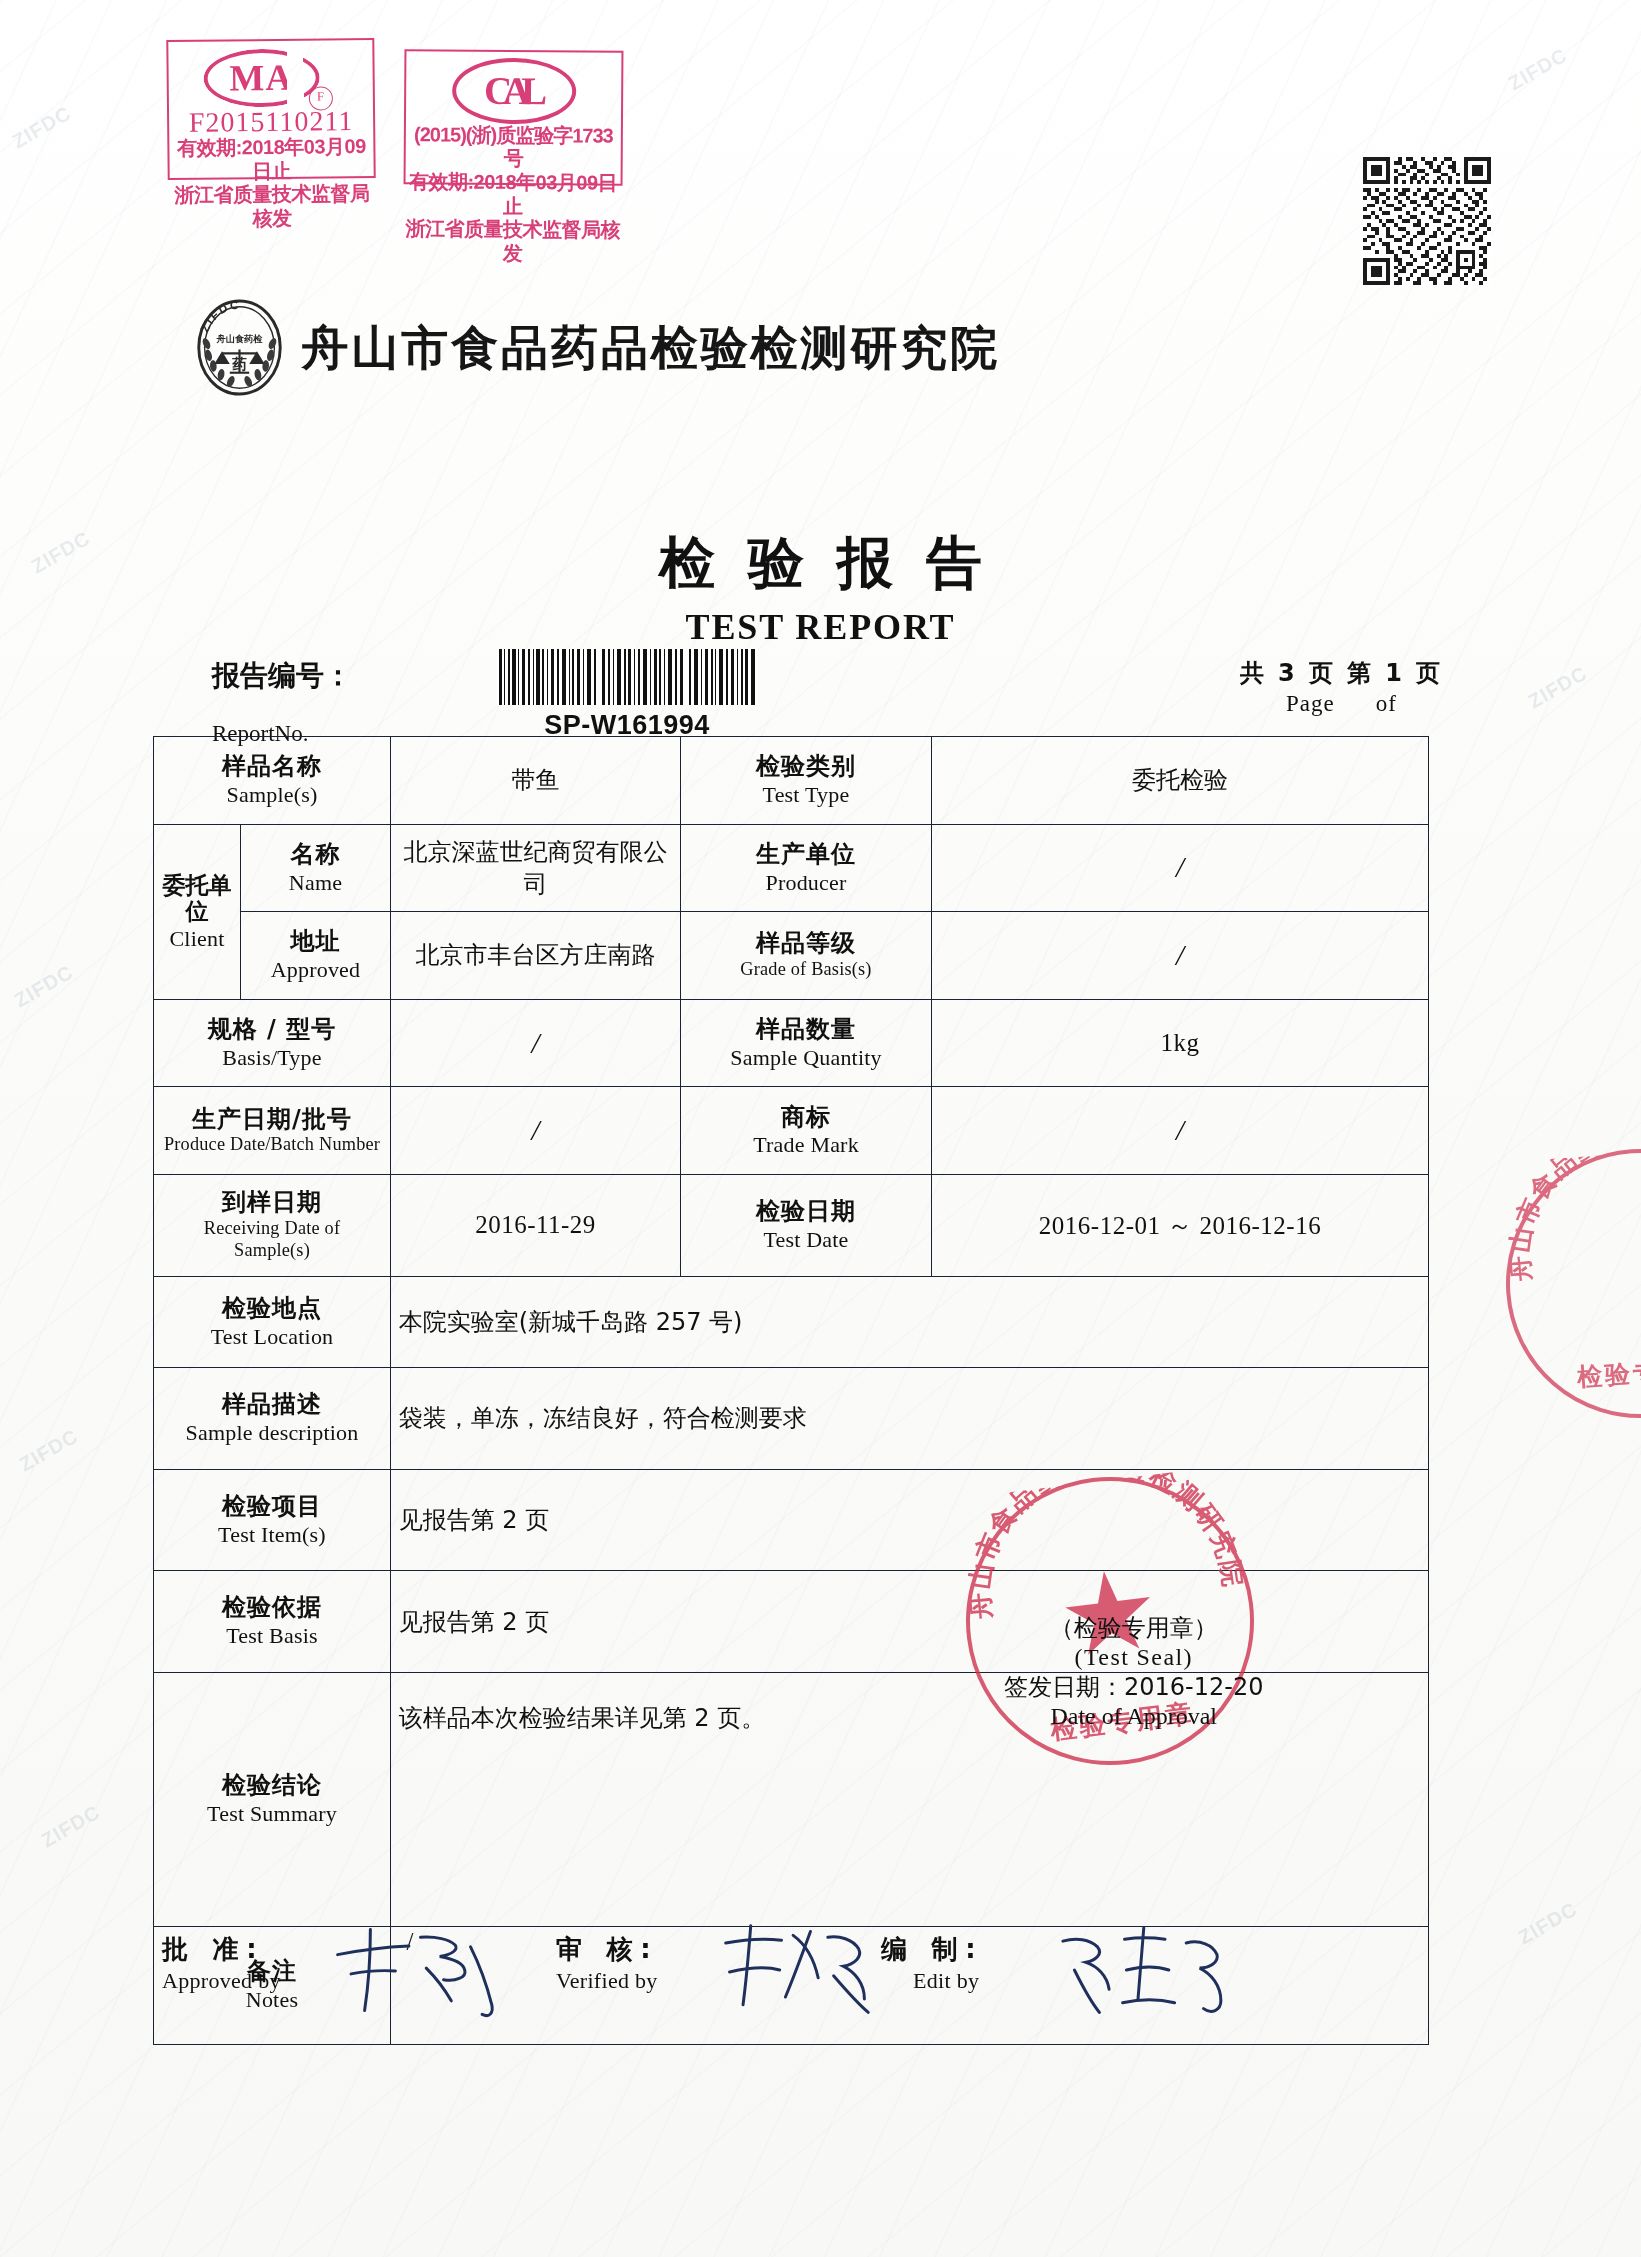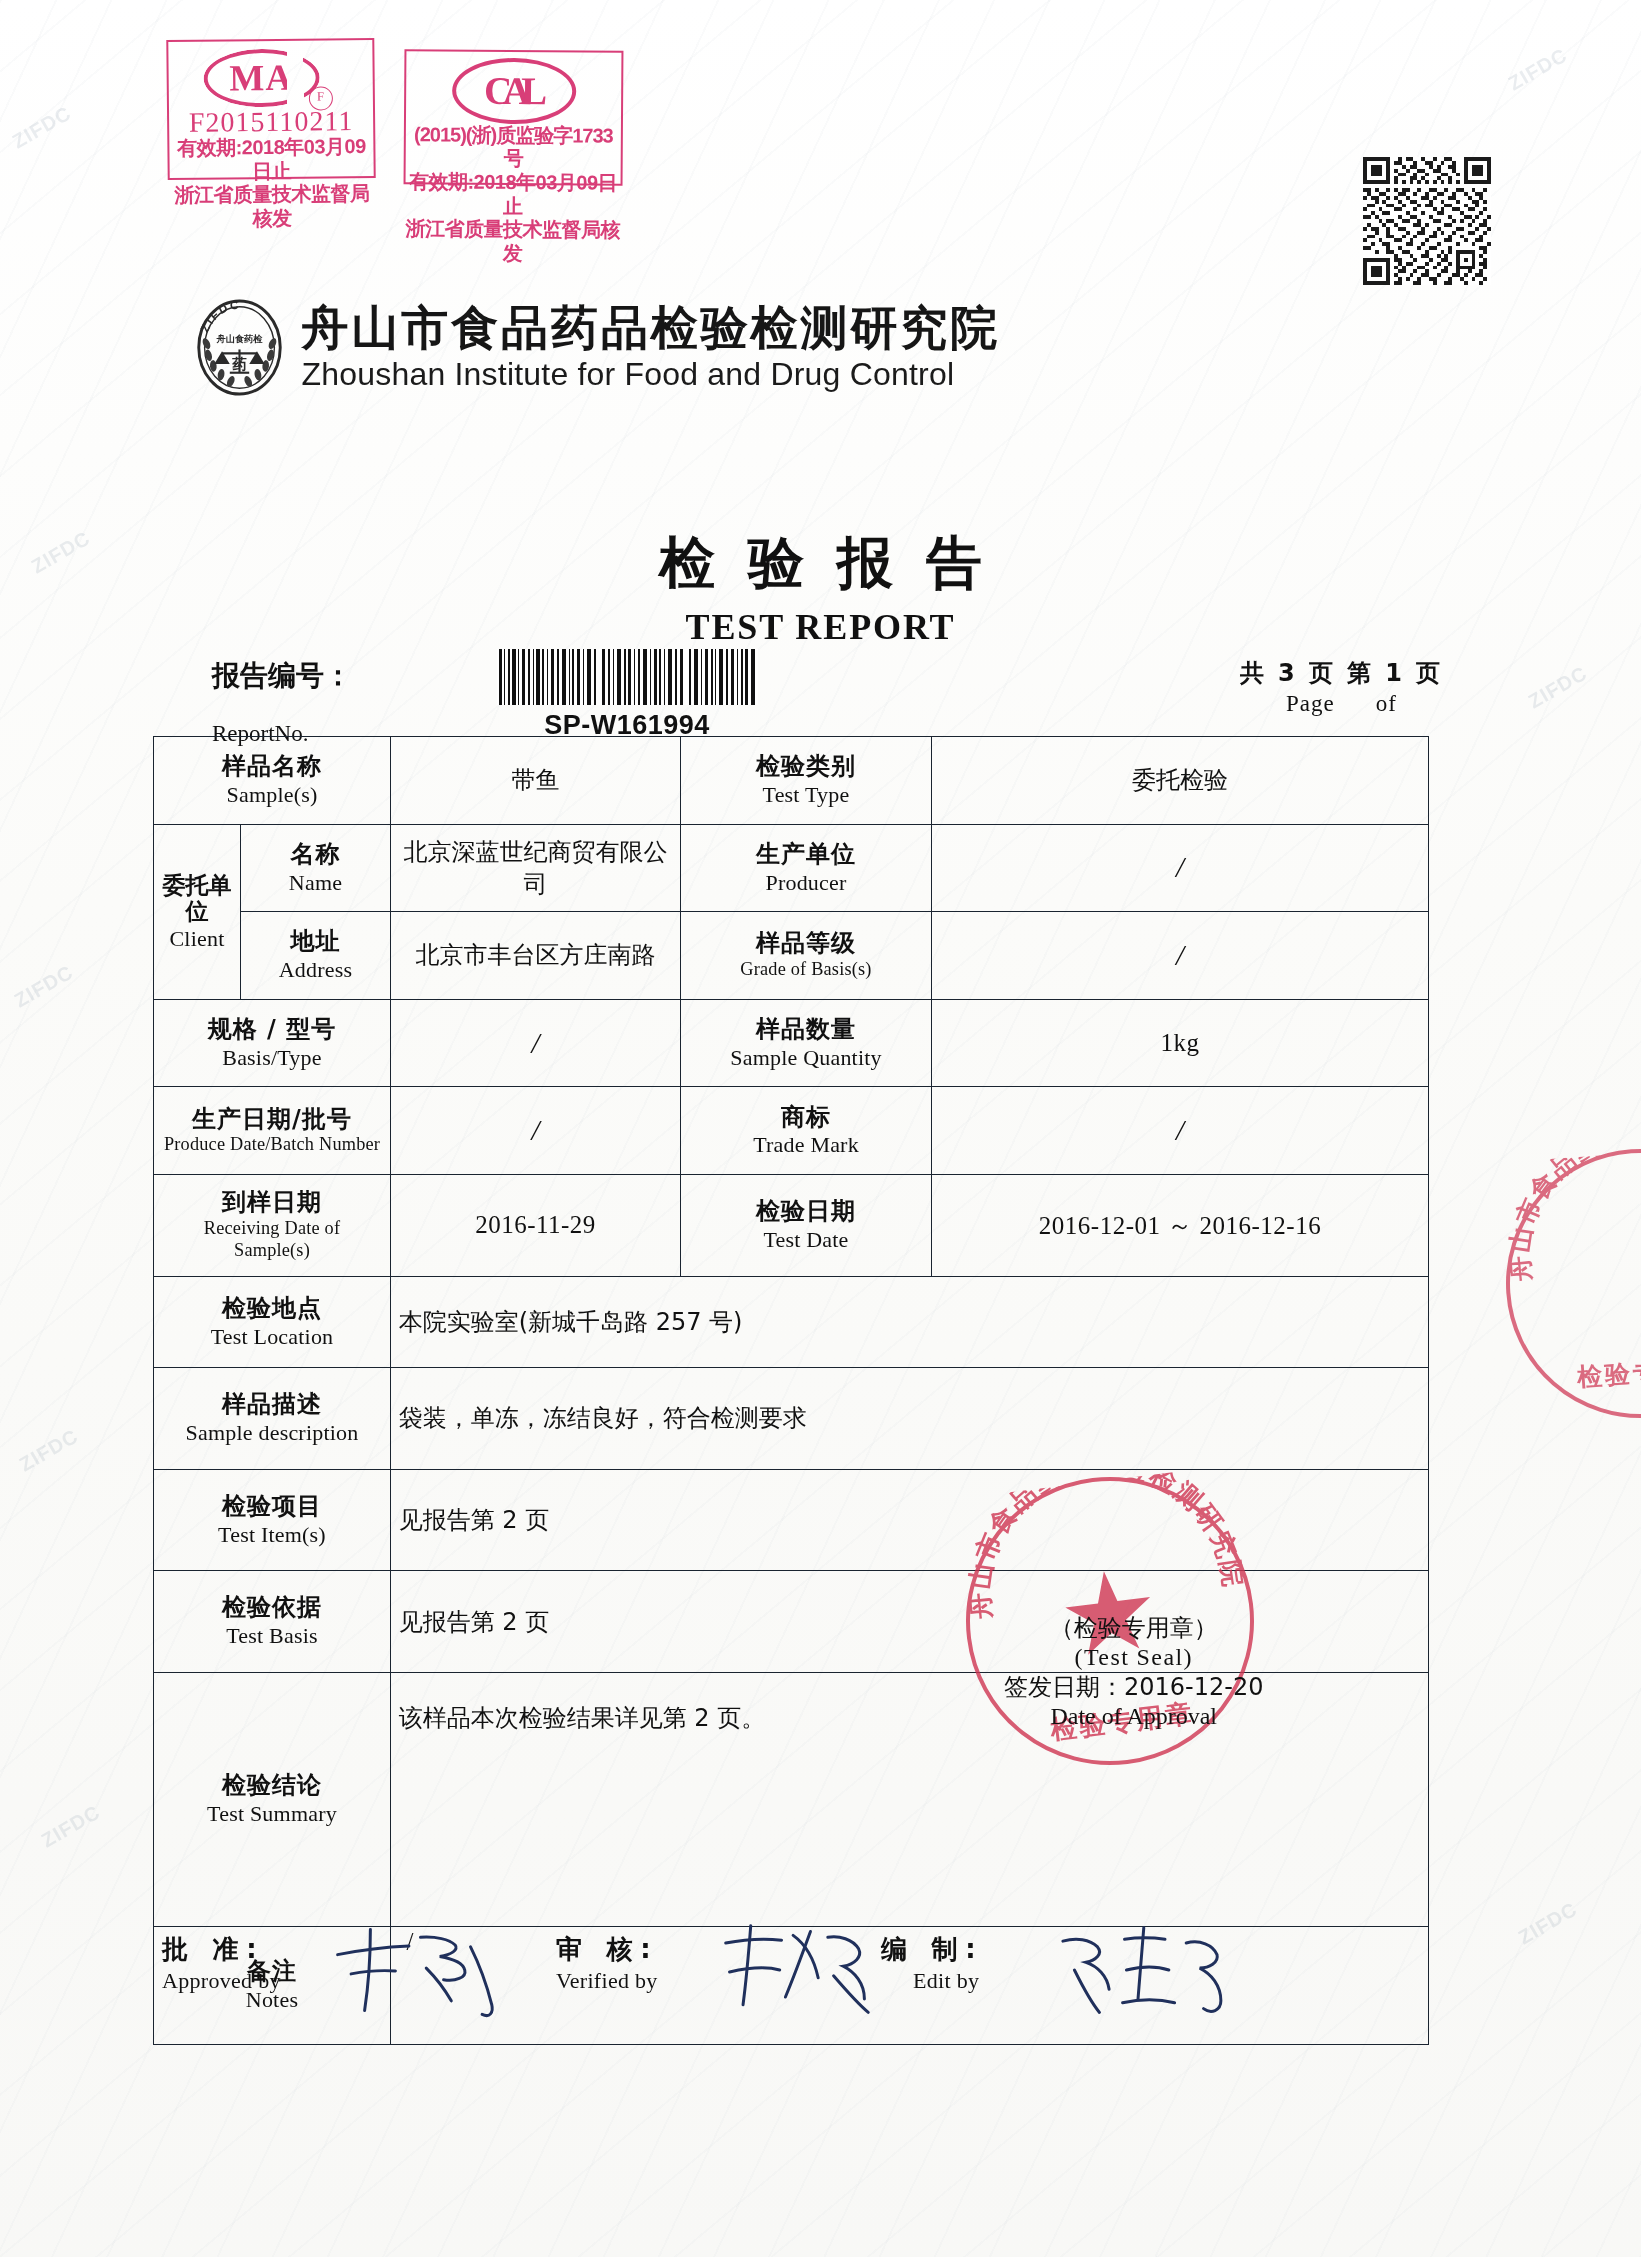--- a/index.html
+++ b/index.html
@@ -459,21 +459,20 @@
         <line x1="32" y1="56" x2="68" y2="56"></line>
         <path d="M32,56 l-6,10 h12 z" fill="#2a2a2a"></path>
         <path d="M68,56 l-6,10 h12 z" fill="#2a2a2a"></path>
         <line x1="40" y1="76" x2="60" y2="76"></line>
       </g>
       <text x="50" y="72" text-anchor="middle" font-family="DejaVu Sans, sans-serif" font-size="15" font-weight="700" fill="#2a2a2a">药</text>
     </svg>
   </div>
   <div id="org-names">
     <div id="org-cn">舟山市食品药品检验检测研究院</div>
-    <div id="org-en">Zhoushan Institute for Food and Drug Control</div>
   </div>
 </div>
 
 <div id="doc-title">检验报告</div>
 <div id="doc-title-en">TEST REPORT</div>
 
 <div id="report-no-block">
   <div class="cn">报告编号：</div>
   <div class="en">ReportNo.</div>
 </div>
@@ -581,21 +580,21 @@
     <td class="lbl">
       <div class="cn">生产单位</div>
       <div class="en">Producer</div>
     </td>
     <td class="slash">/</td>
   </tr>
 
   <tr>
     <td class="lbl" style="height:75px">
       <div class="cn">地址</div>
-      <div class="en">Address</div>
+      <div class="en">Approved</div>
     </td>
     <td class="val">北京市丰台区方庄南路</td>
     <td class="lbl">
       <div class="cn">样品等级</div>
       <div class="en sm">Grade of Basis(s)</div>
     </td>
     <td class="slash">/</td>
   </tr>
 
   <tr>

